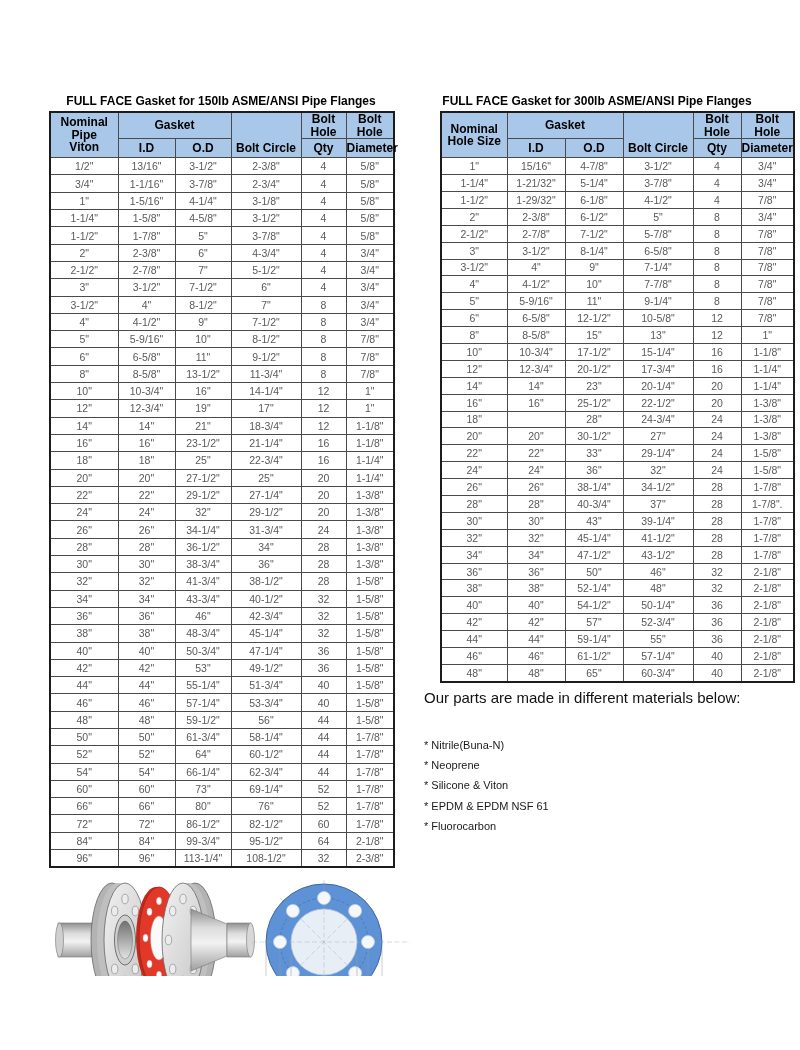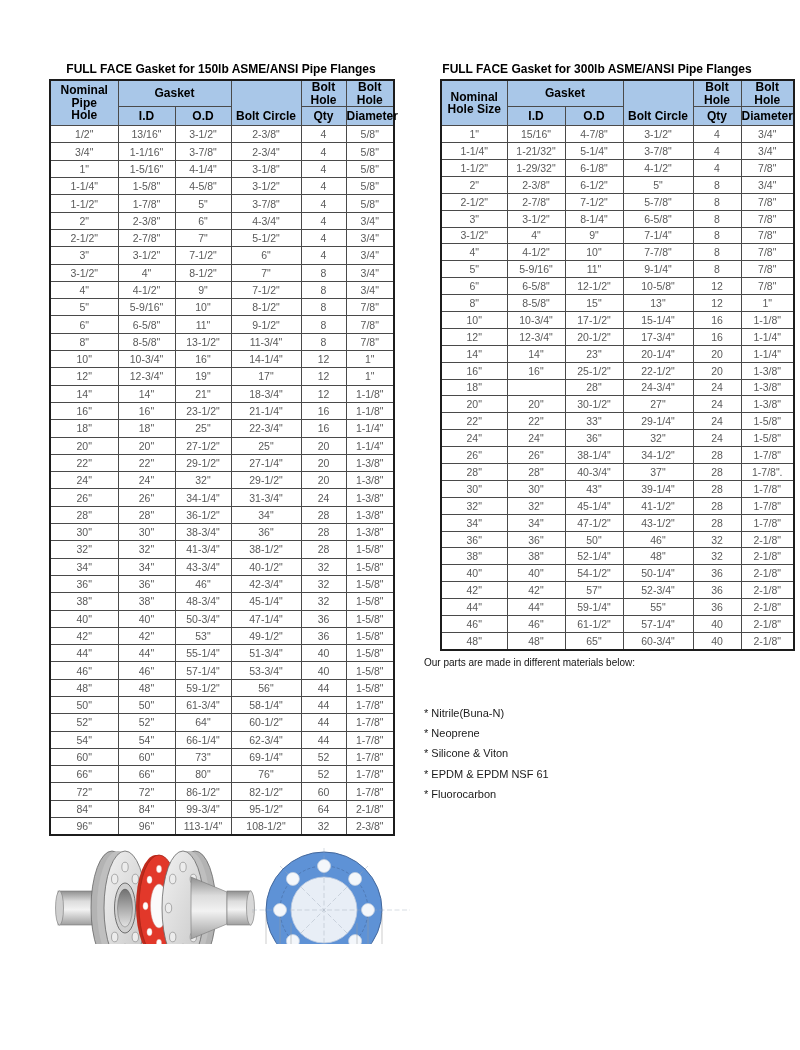--- a/index.html
+++ b/index.html
@@ -1,18 +1,18 @@
 <!DOCTYPE html>
 <html><head>
 <meta charset="utf-8">
 <style>
   html,body { margin:0; padding:0; background:#ffffff; }
   #page {
     position:relative; width:800px; height:944px; background:#ffffff;
-    font-family:"Liberation Sans", sans-serif; overflow:hidden;
+    font-family:"Liberation Sans", sans-serif; overflow:hidden;margin-top:32px;
   }
   .tbl-title {
     position:absolute; top:62px; font-weight:bold; font-size:12px; color:#000;
     text-align:center; letter-spacing:0px; white-space:nowrap;
   }
   #title-150 { left:49px; width:344px; }
   #title-300 { left:420px; width:354px; }
 
   table.spec { position:absolute; top:79px; border-collapse:collapse; table-layout:fixed;
     border:2px solid #1c1c1c; }
@@ -23,21 +23,21 @@
   table.spec thead th {
     background:#a9c7e8; color:#000; font-weight:bold; font-size:12px; height:18px;
     line-height:1.05;
   }
   table.spec thead th.bc-cell { vertical-align:bottom; padding-bottom:3px;text-align:center; }
   table.spec tbody td { font-size:10.5px; color:#595959; background:#fff; }
   #table-150 tbody td { height:16.3px; }
   #table-300 tbody td { height:15.9px; }
 
   .materials-intro {
-    position:absolute; left:424px; top:657px; font-size:10px; color:#111;
+    position:absolute; left:424px; top:657px; font-size:15px; color:#111;
   }
   .materials-list {
     position:absolute; left:424px; top:703px; font-size:11px; color:#1a1a1a;
     line-height:20.2px; white-space:pre;
   }
   .materials-list div { height:20.2px; }
 
   .img-abs { position:absolute; }
 </style>
 </head>
@@ -54,21 +54,21 @@
         <col style="width:57px">
         <col style="width:56px">
       <col style="width:70px">
         <col style="width:45px">
         <col style="width:48px">
     </colgroup>
     <thead>
       <tr>
         <th rowspan="2">
           <span style="display:block">Nominal Pipe</span>
-          <span style="display:block">Hole</span>
+          <span style="display:block">Viton</span>
         </th>
         <th colspan="2">Gasket</th>
         <th rowspan="2" class="bc-cell">Bolt Circle</th>
         <th>Bolt Hole</th>
         <th>Bolt Hole</th>
       </tr>
       <tr>
         <th>I.D</th>
         <th>O.D</th>
         <th>Qty</th>

